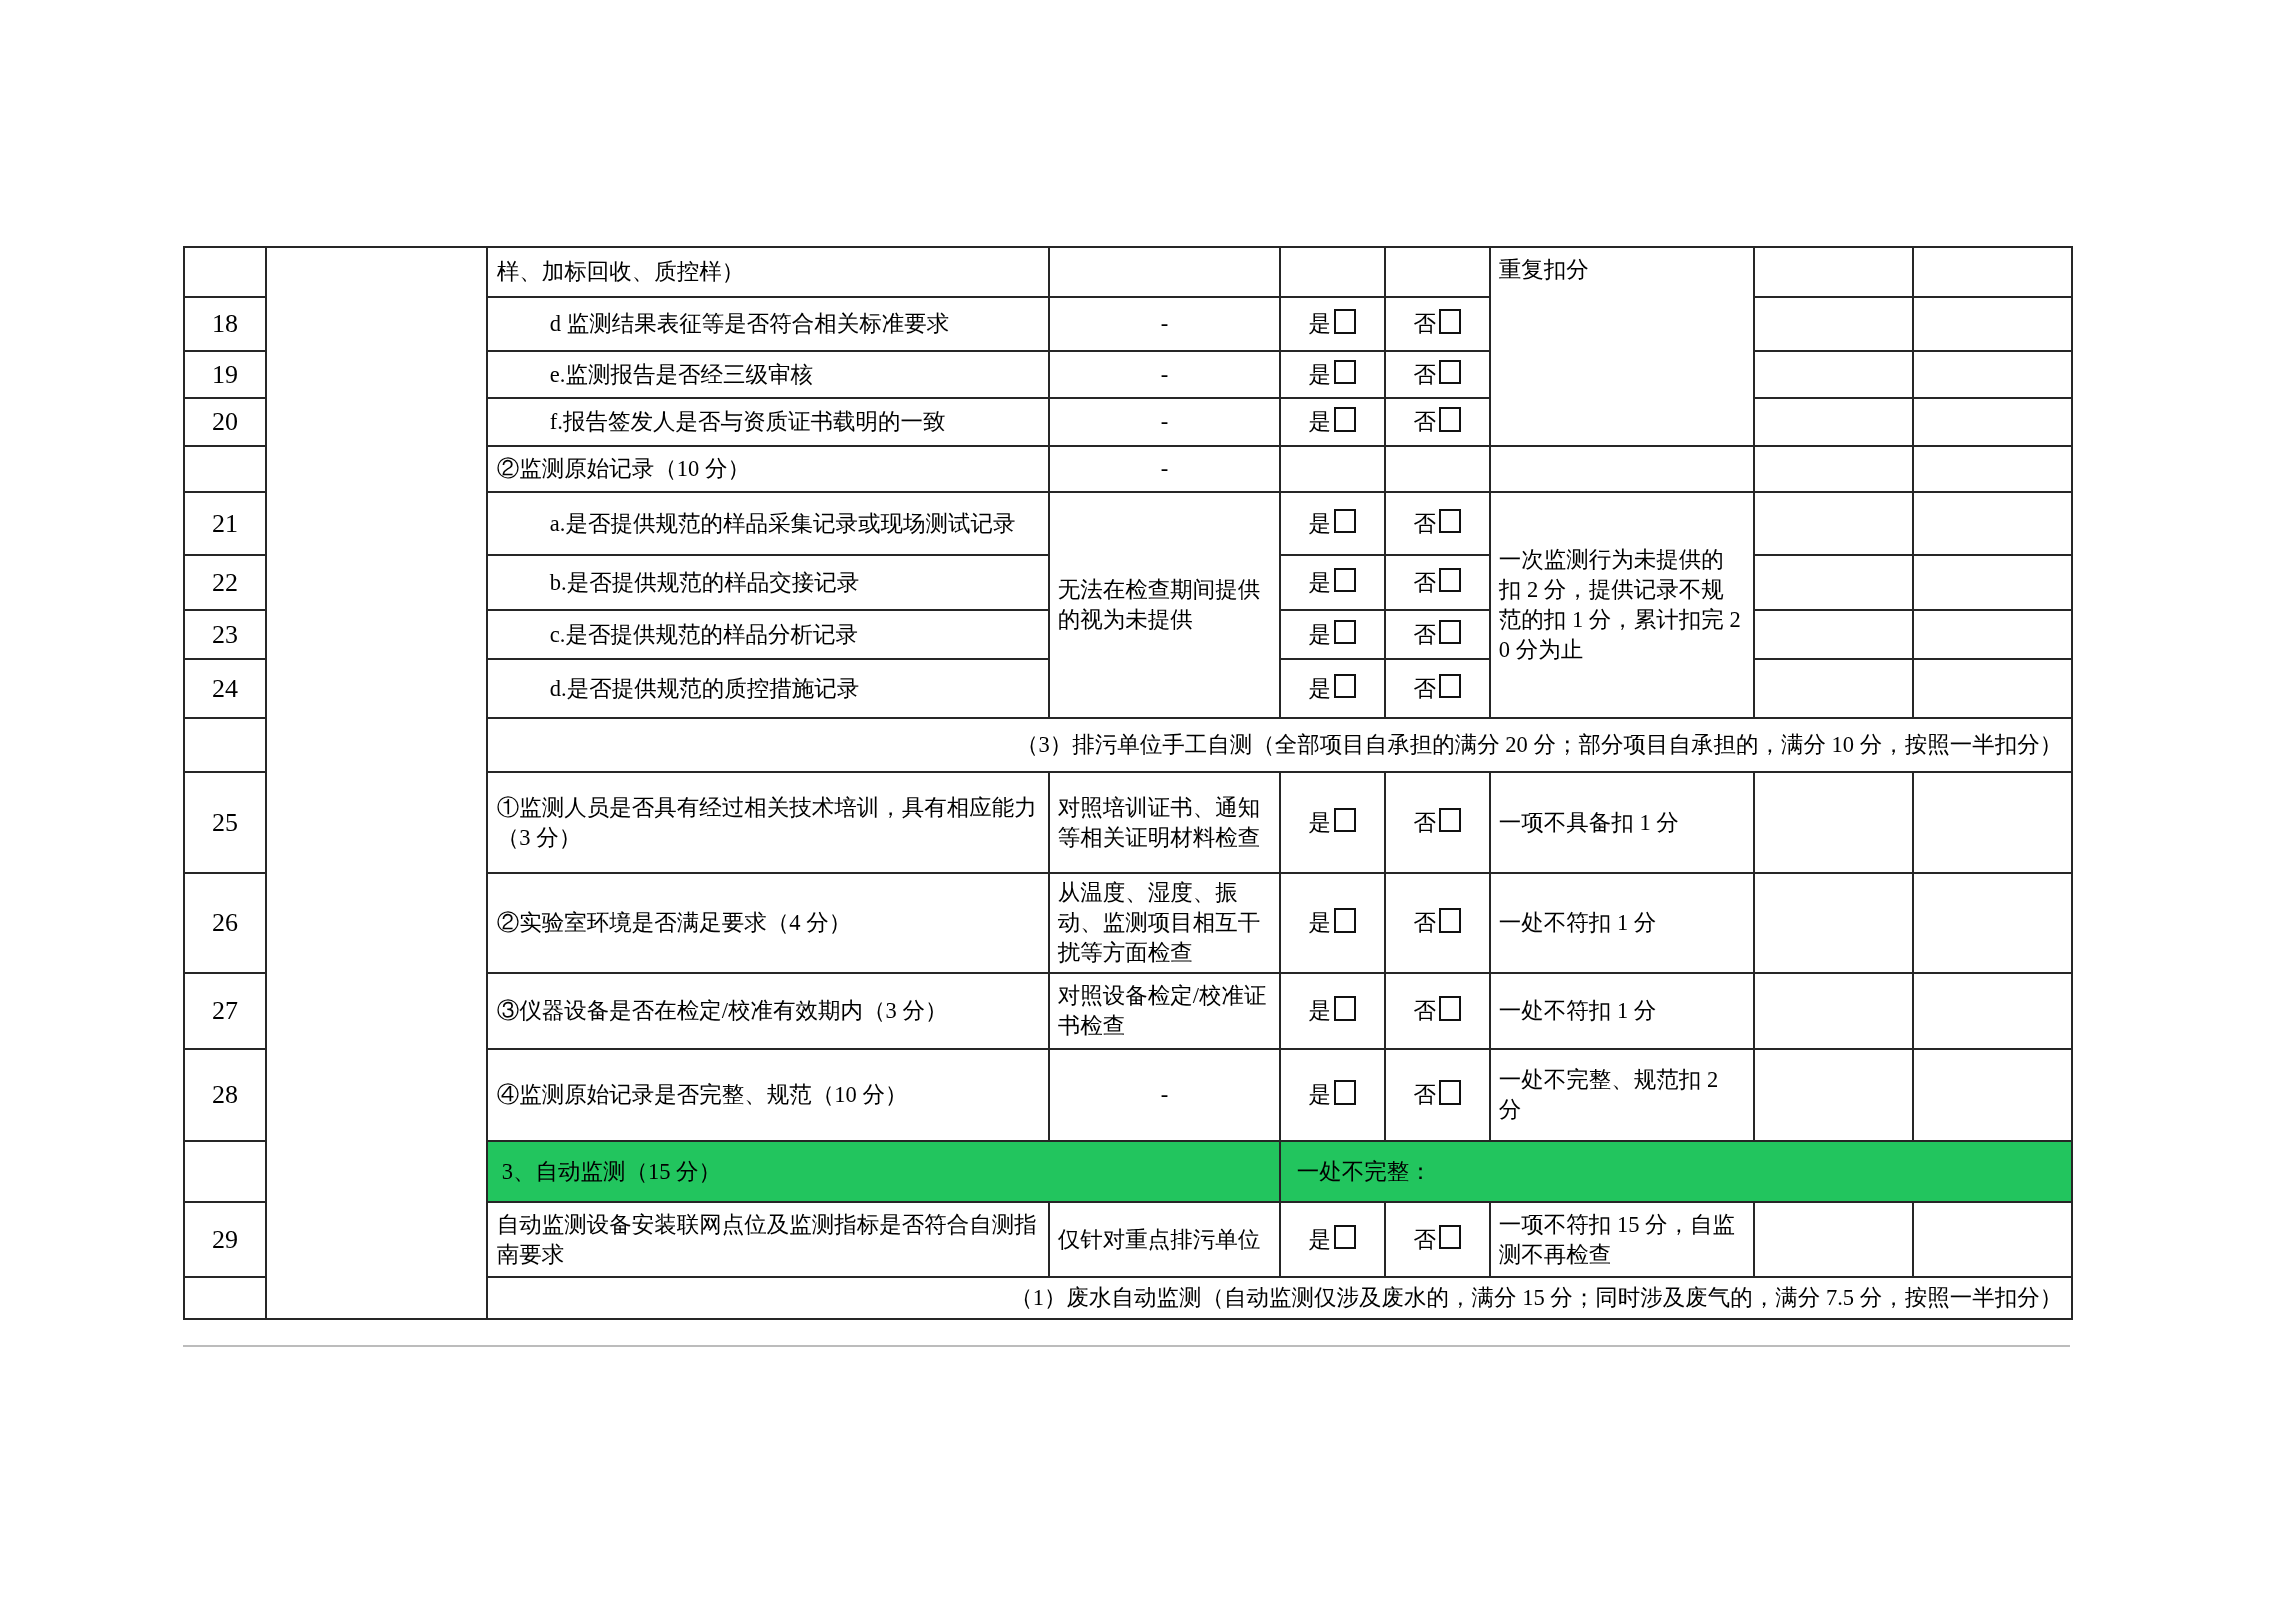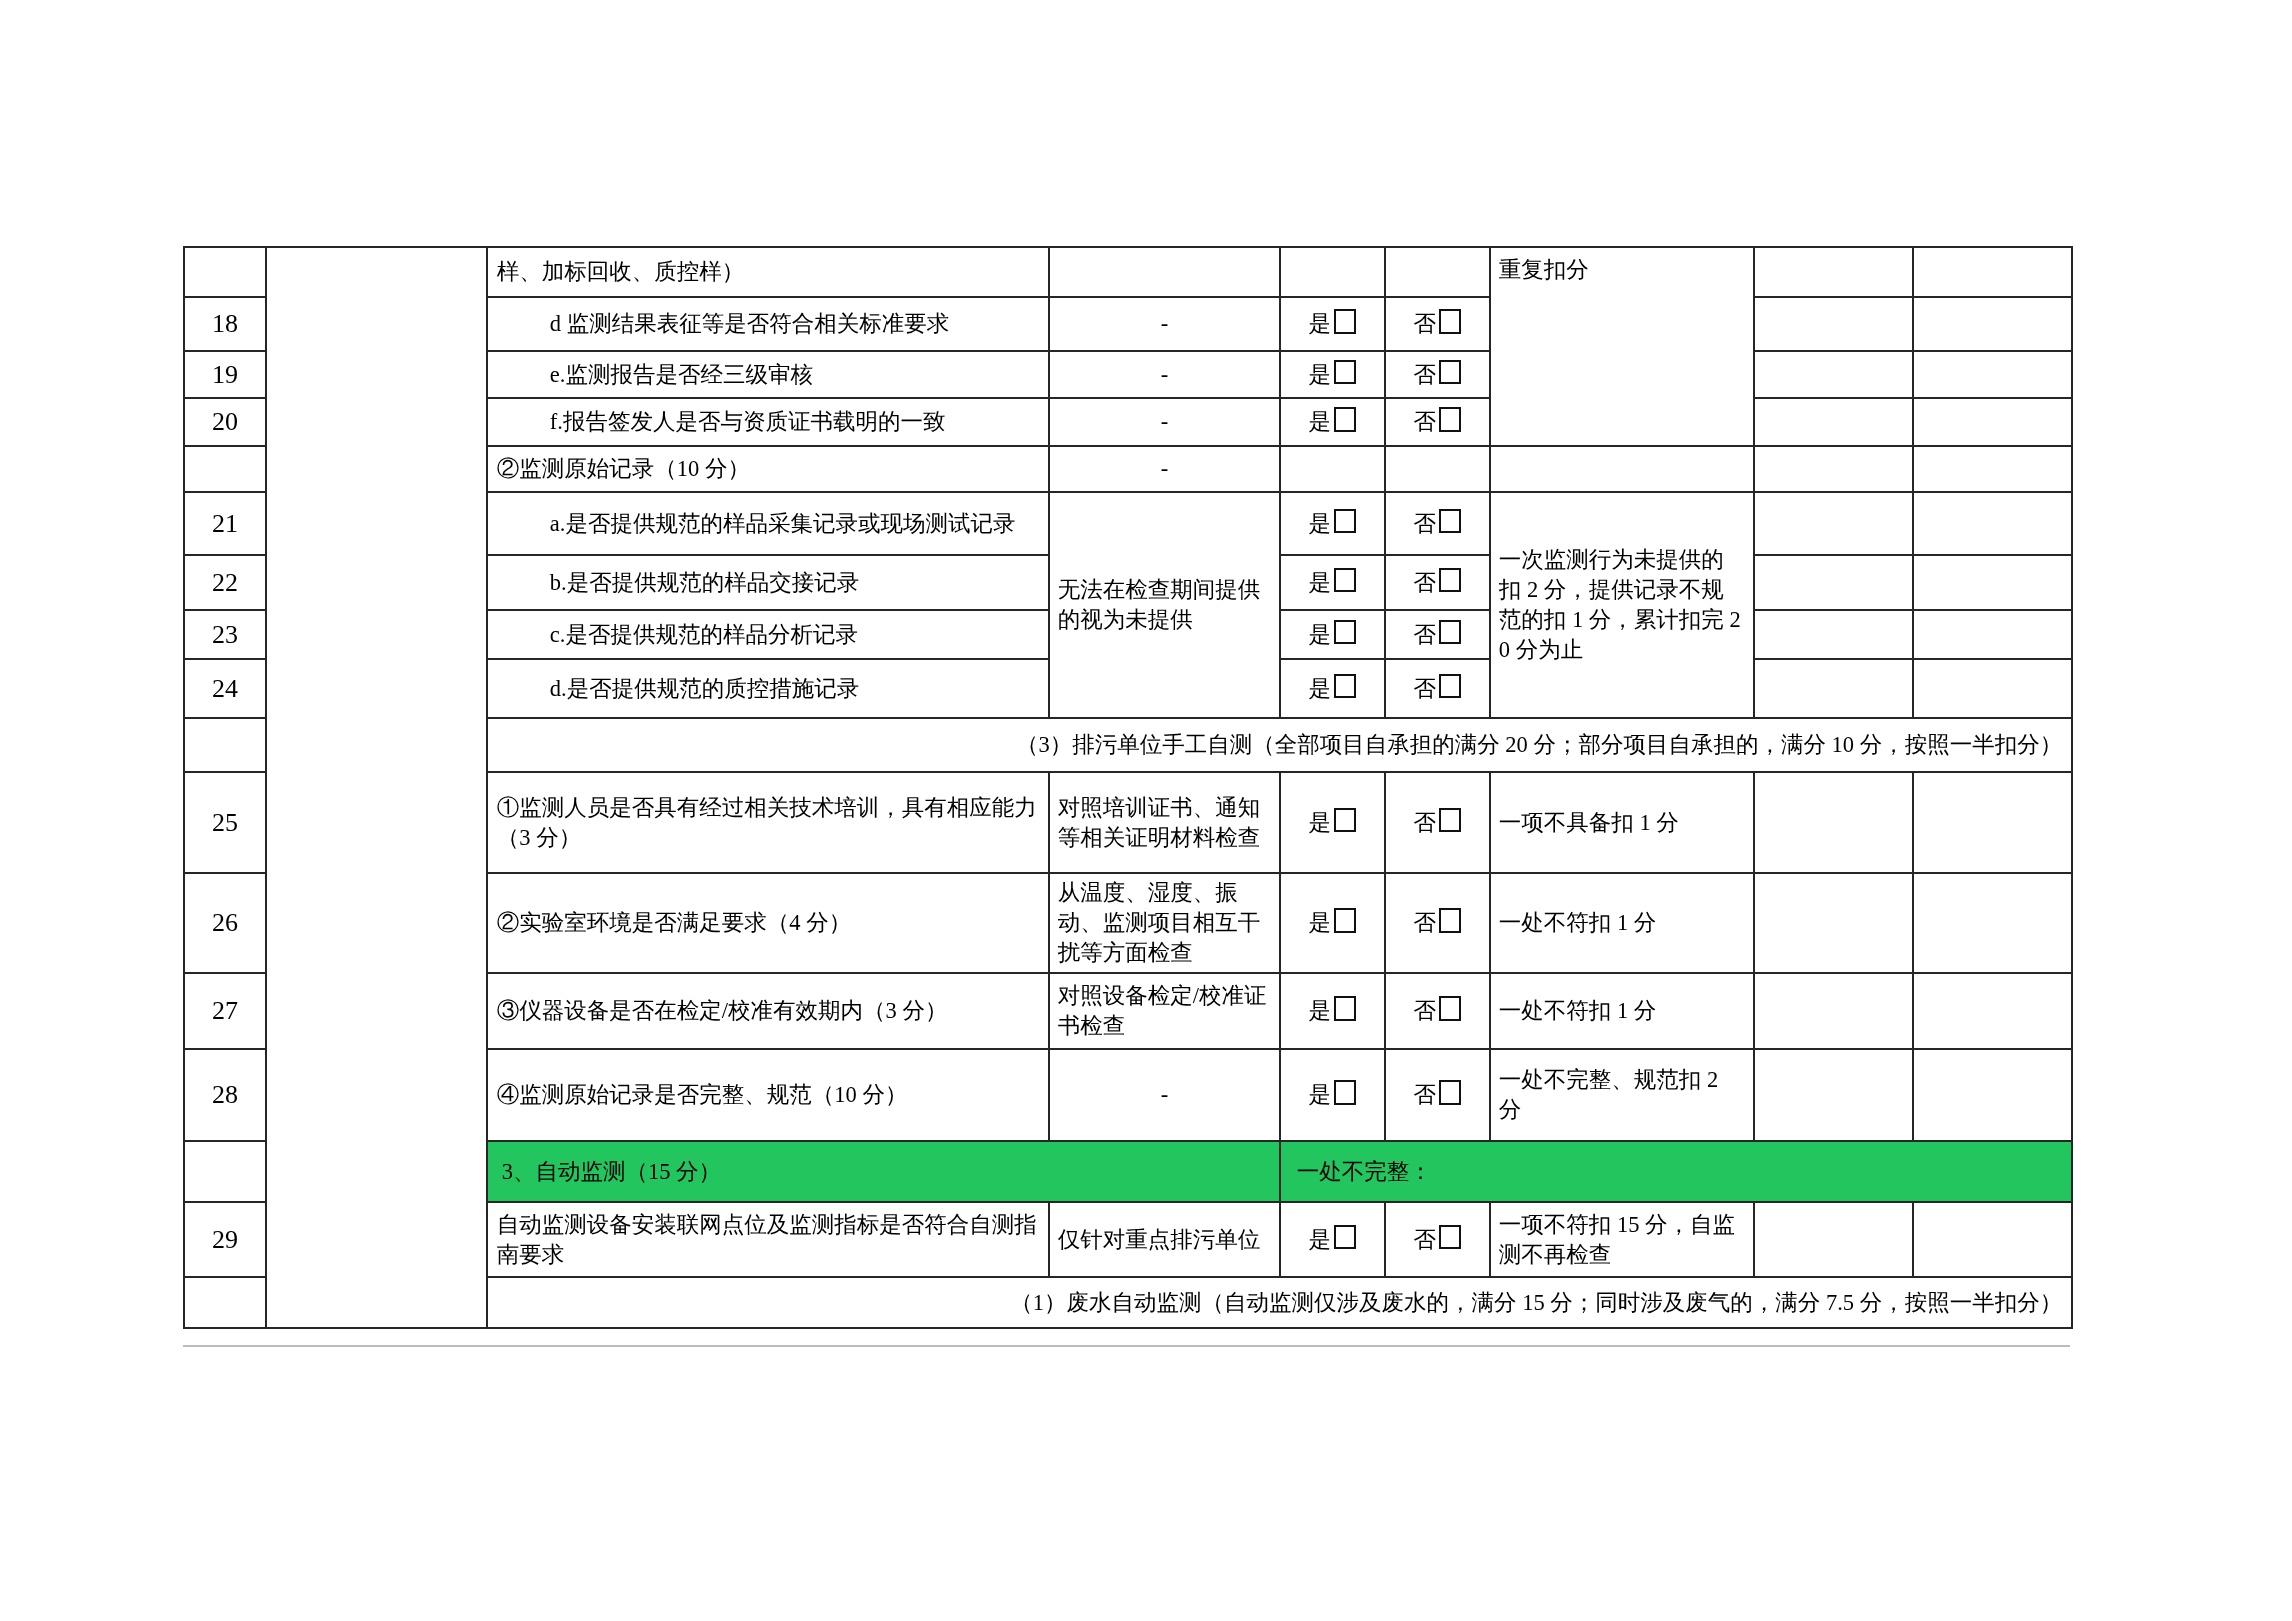--- a/index.html
+++ b/index.html
@@ -210,21 +210,21 @@
       <td class="num">29</td>
       <td class="item">自动监测设备安装联网点位及监测指标是否符合自测指南要求</td>
       <td class="method">仅针对重点排污单位</td>
       <td class="yn"><span>是</span><span class="cb"></span></td>
       <td class="yn"><span>否</span><span class="cb"></span></td>
       <td class="scoring">一项不符扣 15 分，自监测不再检查</td>
       <td></td>
       <td></td>
     </tr>
 
-    <tr style="height:51px">
+    <tr style="height:42px">
       <td class="num"></td>
       <td colspan="7" class="section">（1）废水自动监测（自动监测仅涉及废水的，满分 15 分；同时涉及废气的，满分 7.5 分，按照一半扣分）</td>
     </tr>
   </tbody>
     </table>
 </div>
 
 <div class="afterline"></div>
 
 

